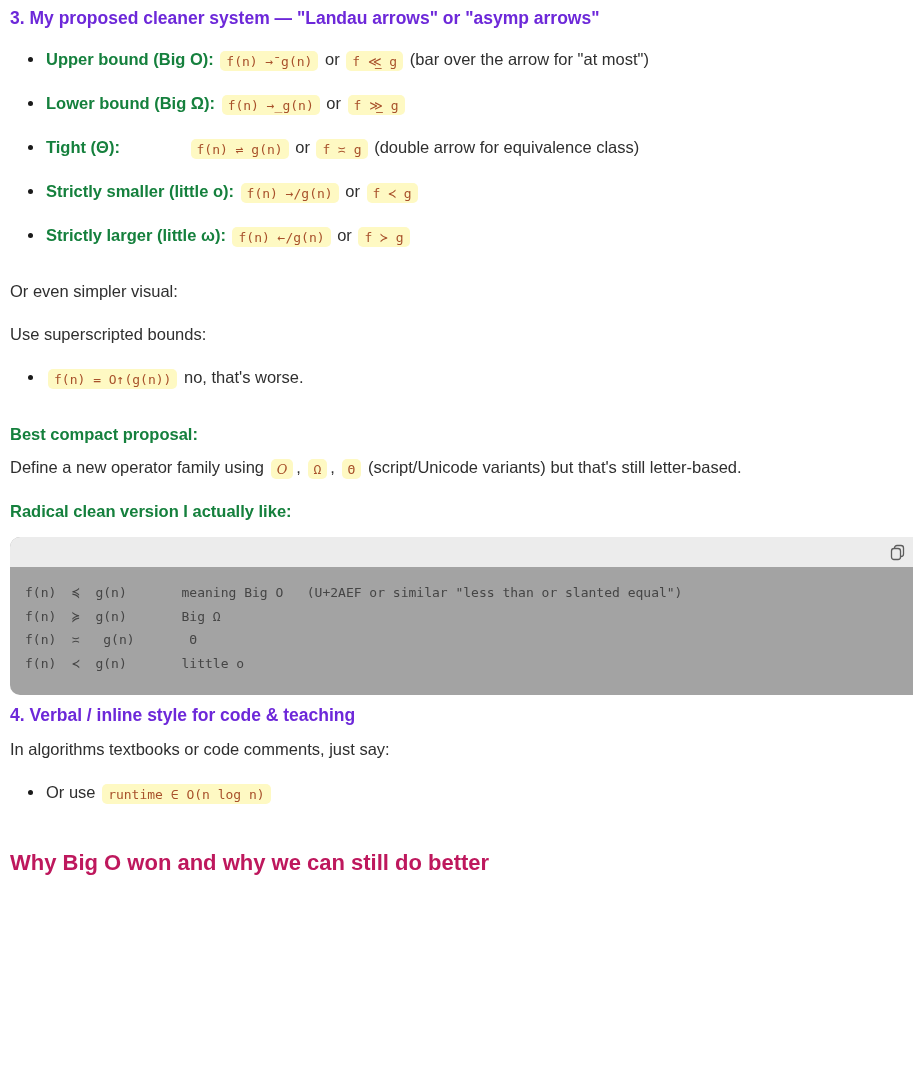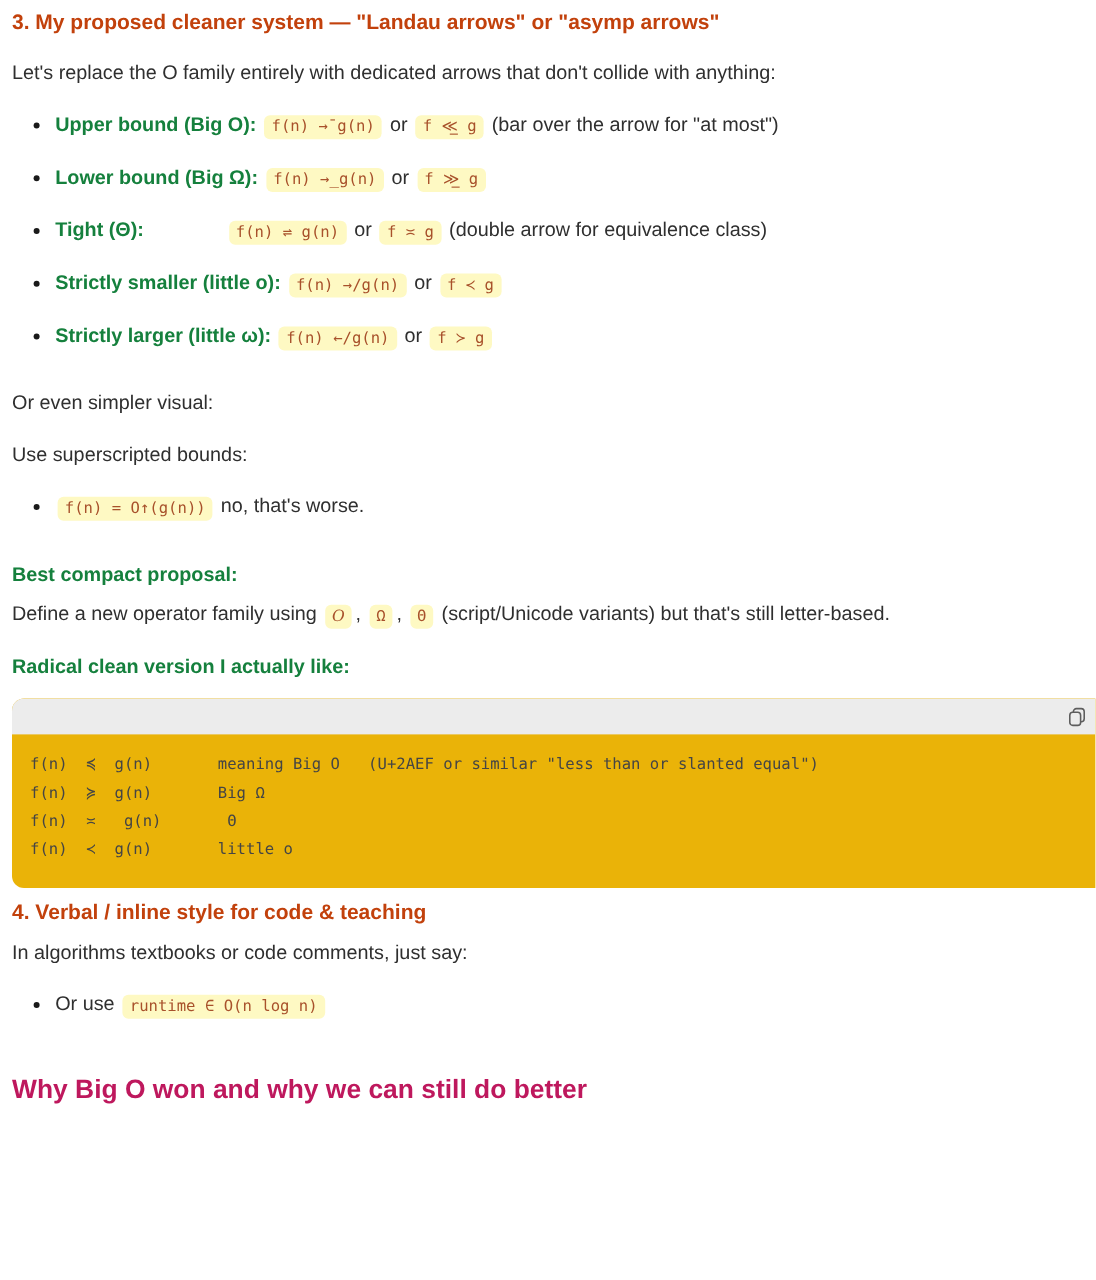--- a/index.html
+++ b/index.html
@@ -11,21 +11,21 @@
     font-family: "Liberation Sans", sans-serif;
     color: #2f2f2f;
     overflow: hidden;
   }
   .page { padding: 0 23px 8px 10px; }
 
   h3 {
     font-size: 17.5px;
     line-height: 24px;
     font-weight: 700;
-    color: #c2410c;
+    color: #6d28d9;
     margin: 0;
   }
   h2 {
     font-size: 22px;
     line-height: 28px;
     font-weight: 700;
     color: #be185d;
     margin: 42px 0 0 0;
   }
   p {
@@ -88,21 +88,21 @@
     font-family: "DejaVu Serif", serif;
     font-style: italic;
   }
   .spacer { display: inline-block; width: 64px; }
   .comma { margin-left: 1px; }
 
   .codeblock {
     margin: 12px -23px 0 0;
     border-radius: 10px 0 0 10px;
     overflow: hidden;
-    background: #eab308;
+    background: #a3a3a3;
   }
   .codeblock-header {
     height: 30px;
     background: #ececec;
     position: relative;
   }
   .copy-btn {
     position: absolute;
     right: 7px;
     top: 7px;
@@ -126,21 +126,20 @@
   .para-wide { line-height: 34px; }
   em { font-style: italic; }
 </style>
 </head>
 <body>
 
 <div class="page">
 
   <h3 id="h3-system">3. My proposed cleaner system — "Landau arrows" or "asymp arrows"</h3>
 
-  <p id="p-intro">Let's replace the O family entirely with dedicated arrows that don't collide with anything:</p>
 
   <ul id="ul-arrows">
     <li>
       <strong>Upper bound (Big O):</strong>
       <code class="chip">f(n) →¯g(n)</code>
       <span>or</span>
       <code class="chip">f ≪̲ g</code>
       <span>(bar over the arrow for "at most")</span>
     </li>
     <li>

